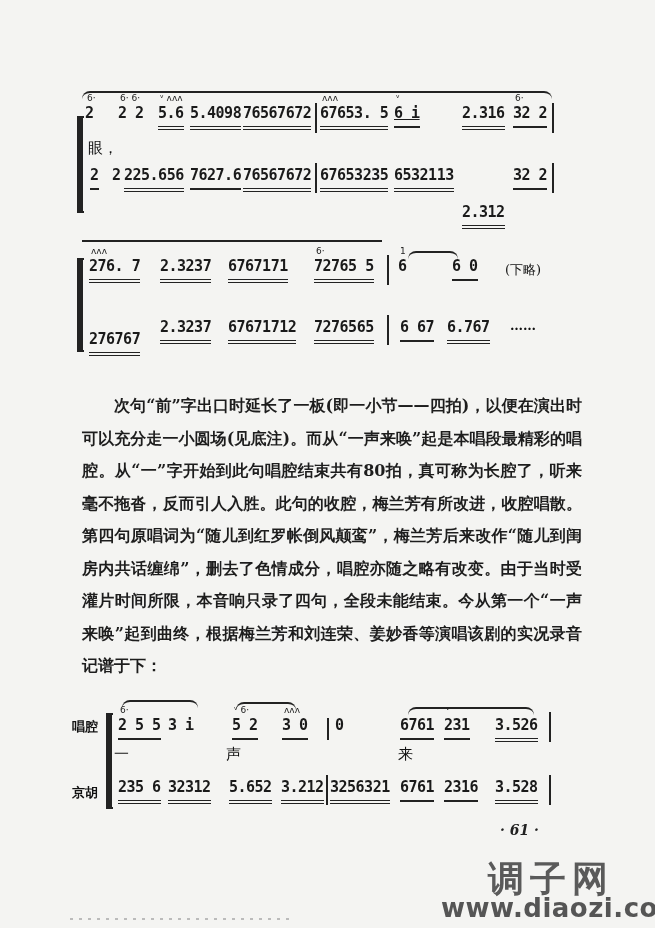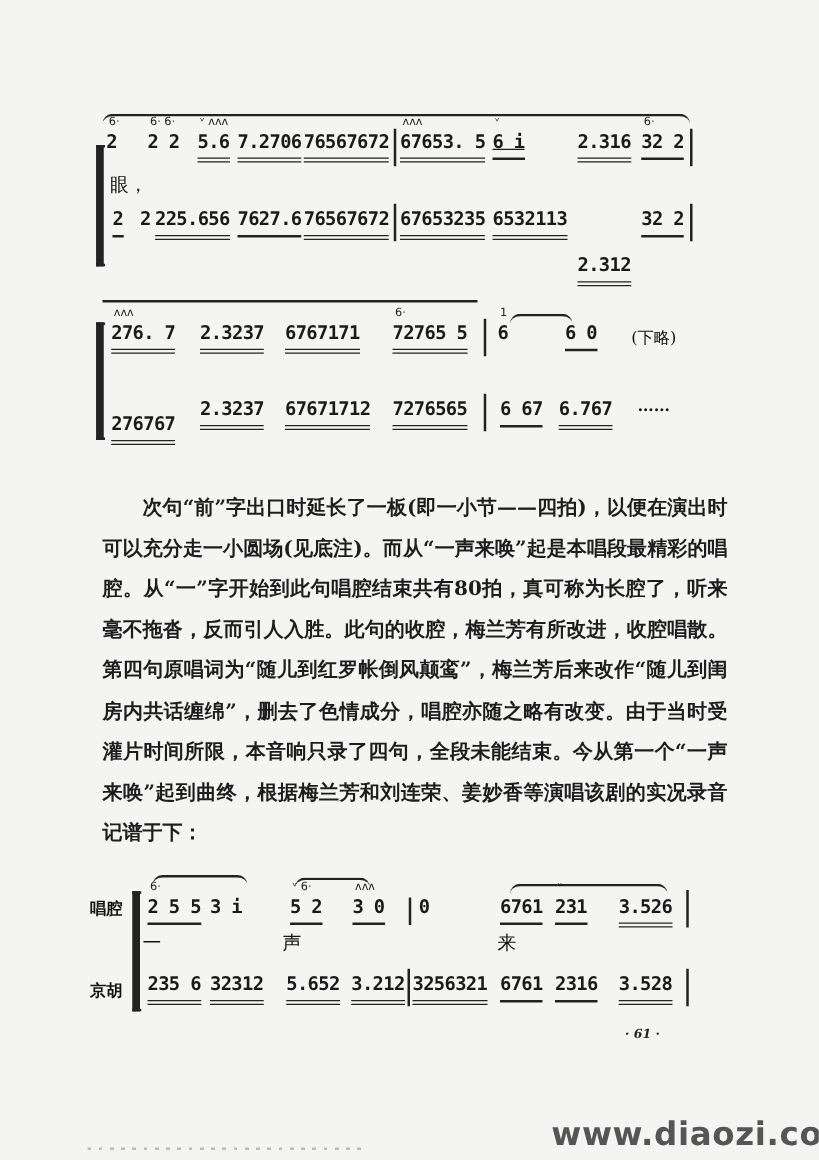--- a/index.html
+++ b/index.html
@@ -57,21 +57,21 @@
     position: absolute; left: 82px; top: 390px; width: 500px;
     font-family: "DejaVu Serif", "Liberation Serif", serif;
     font-size: 16px; font-weight: bold; line-height: 32.5px; color: #1d1d1d;
     text-align: justify;
   }
   .prose p { margin: 0; text-indent: 2em; }
 
   .page-number {
     position: absolute; left: 500px; top: 822px;
     font-family: "DejaVu Serif", serif; font-style: italic; font-weight: bold;
-    font-size: 10px; color: #222;
+    font-size: 14px; color: #222;
   }
   .watermark-cn {
     position: absolute; left: 488px; top: 855px;
     font-family: "DejaVu Sans", sans-serif; font-size: 36px; font-weight: bold;
     color: #5a5a5a; letter-spacing: 6px;
   }
   .watermark-url {
     position: absolute; left: 441px; top: 893px;
     font-family: "DejaVu Sans", sans-serif; font-size: 26px; font-weight: bold;
     color: #555; letter-spacing: 0.5px;
@@ -93,21 +93,21 @@
     <div class="barline" style="left:552px;top:103px;height:30px;"></div>
     <div class="barline" style="left:315px;top:163px;height:30px;"></div>
     <div class="barline" style="left:552px;top:163px;height:30px;"></div>
     <div id="s1-voice">
         <div class="grp" style="left: 85px; top: 104px;">2</div>
         <div class="orn" style="left: 87px; top: 94px;">6·</div>
         <div class="grp" style="left: 118px; top: 104px;">2 2</div>
         <div class="orn" style="left: 120px; top: 94px;">6· 6·</div>
         <div class="grp u2" style="left: 158px; top: 104px;">5.6</div>
         <div class="orn" style="left: 160px; top: 94px;">ᵛ ʌʌʌ</div>
-        <div class="grp u2" style="left: 190px; top: 104px;">7.2706</div>
+        <div class="grp u2" style="left: 190px; top: 104px;">5.4098</div>
         <div class="grp u2" style="left: 243px; top: 104px;">76567672</div>
         <div class="grp u2" style="left: 320px; top: 104px;">67653. 5</div>
         <div class="orn" style="left: 322px; top: 94px;">ʌʌʌ</div>
         <div class="grp u1" style="left: 394px; top: 104px; text-decoration: underline;">6   i</div>
         <div class="orn" style="left: 396px; top: 94px;">ᵛ</div>
         <div class="grp u2" style="left: 462px; top: 104px;">2.316</div>
         <div class="grp u1" style="left: 513px; top: 104px;">32 2</div>
         <div class="orn" style="left: 515px; top: 94px;">6·</div>
       </div>
     <div class="lyric" style="left:88px;top:139px;">眼，</div>
@@ -193,15 +193,16 @@
         <div class="grp u2" style="left: 229px; top: 778px;">5.652</div>
         <div class="grp u2" style="left: 281px; top: 778px;">3.212</div>
         <div class="grp u2" style="left: 330px; top: 778px;">3256321</div>
         <div class="grp u1" style="left: 400px; top: 778px;">6761</div>
         <div class="grp u1" style="left: 444px; top: 778px;">2316</div>
         <div class="grp u2" style="left: 495px; top: 778px;">3.528</div>
       </div>
   </div>
 
   <div class="page-number">· 61 ·</div>
+  <div class="watermark-cn">调子网</div>
   <div class="watermark-url">www.diaozi.com</div>
   <div class="scan-noise"></div>
 </div>
 
 </body></html>

